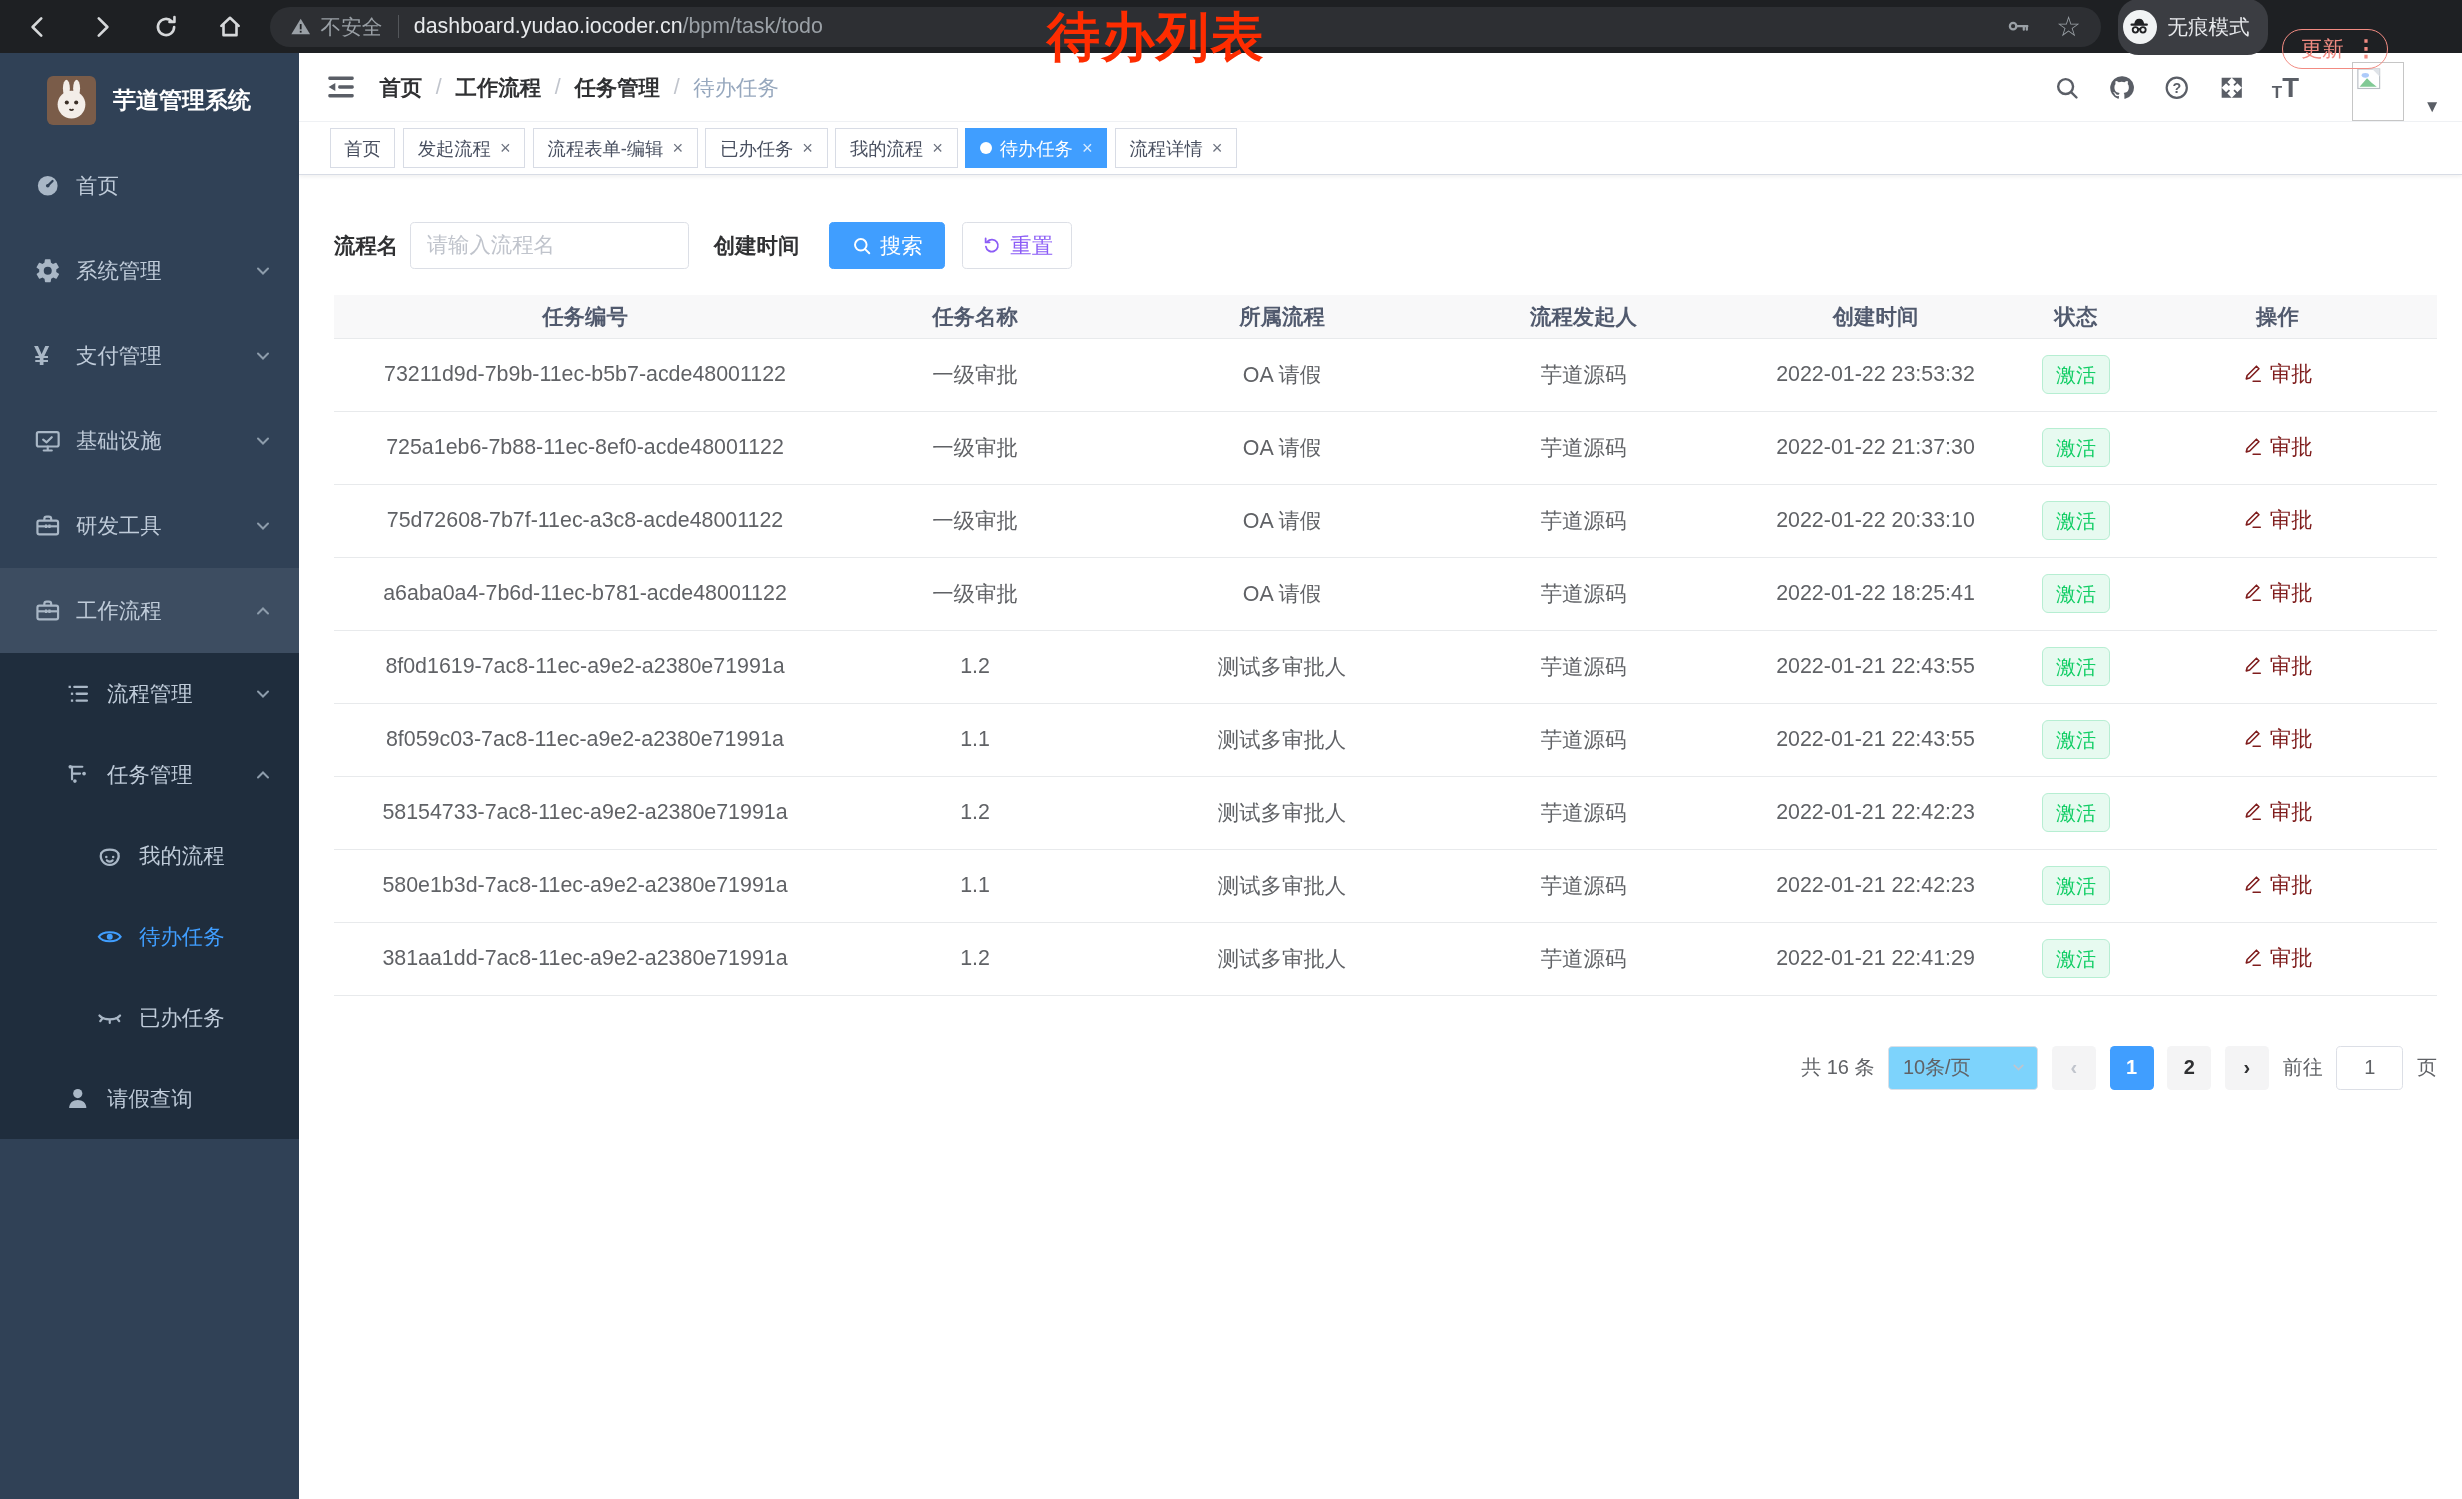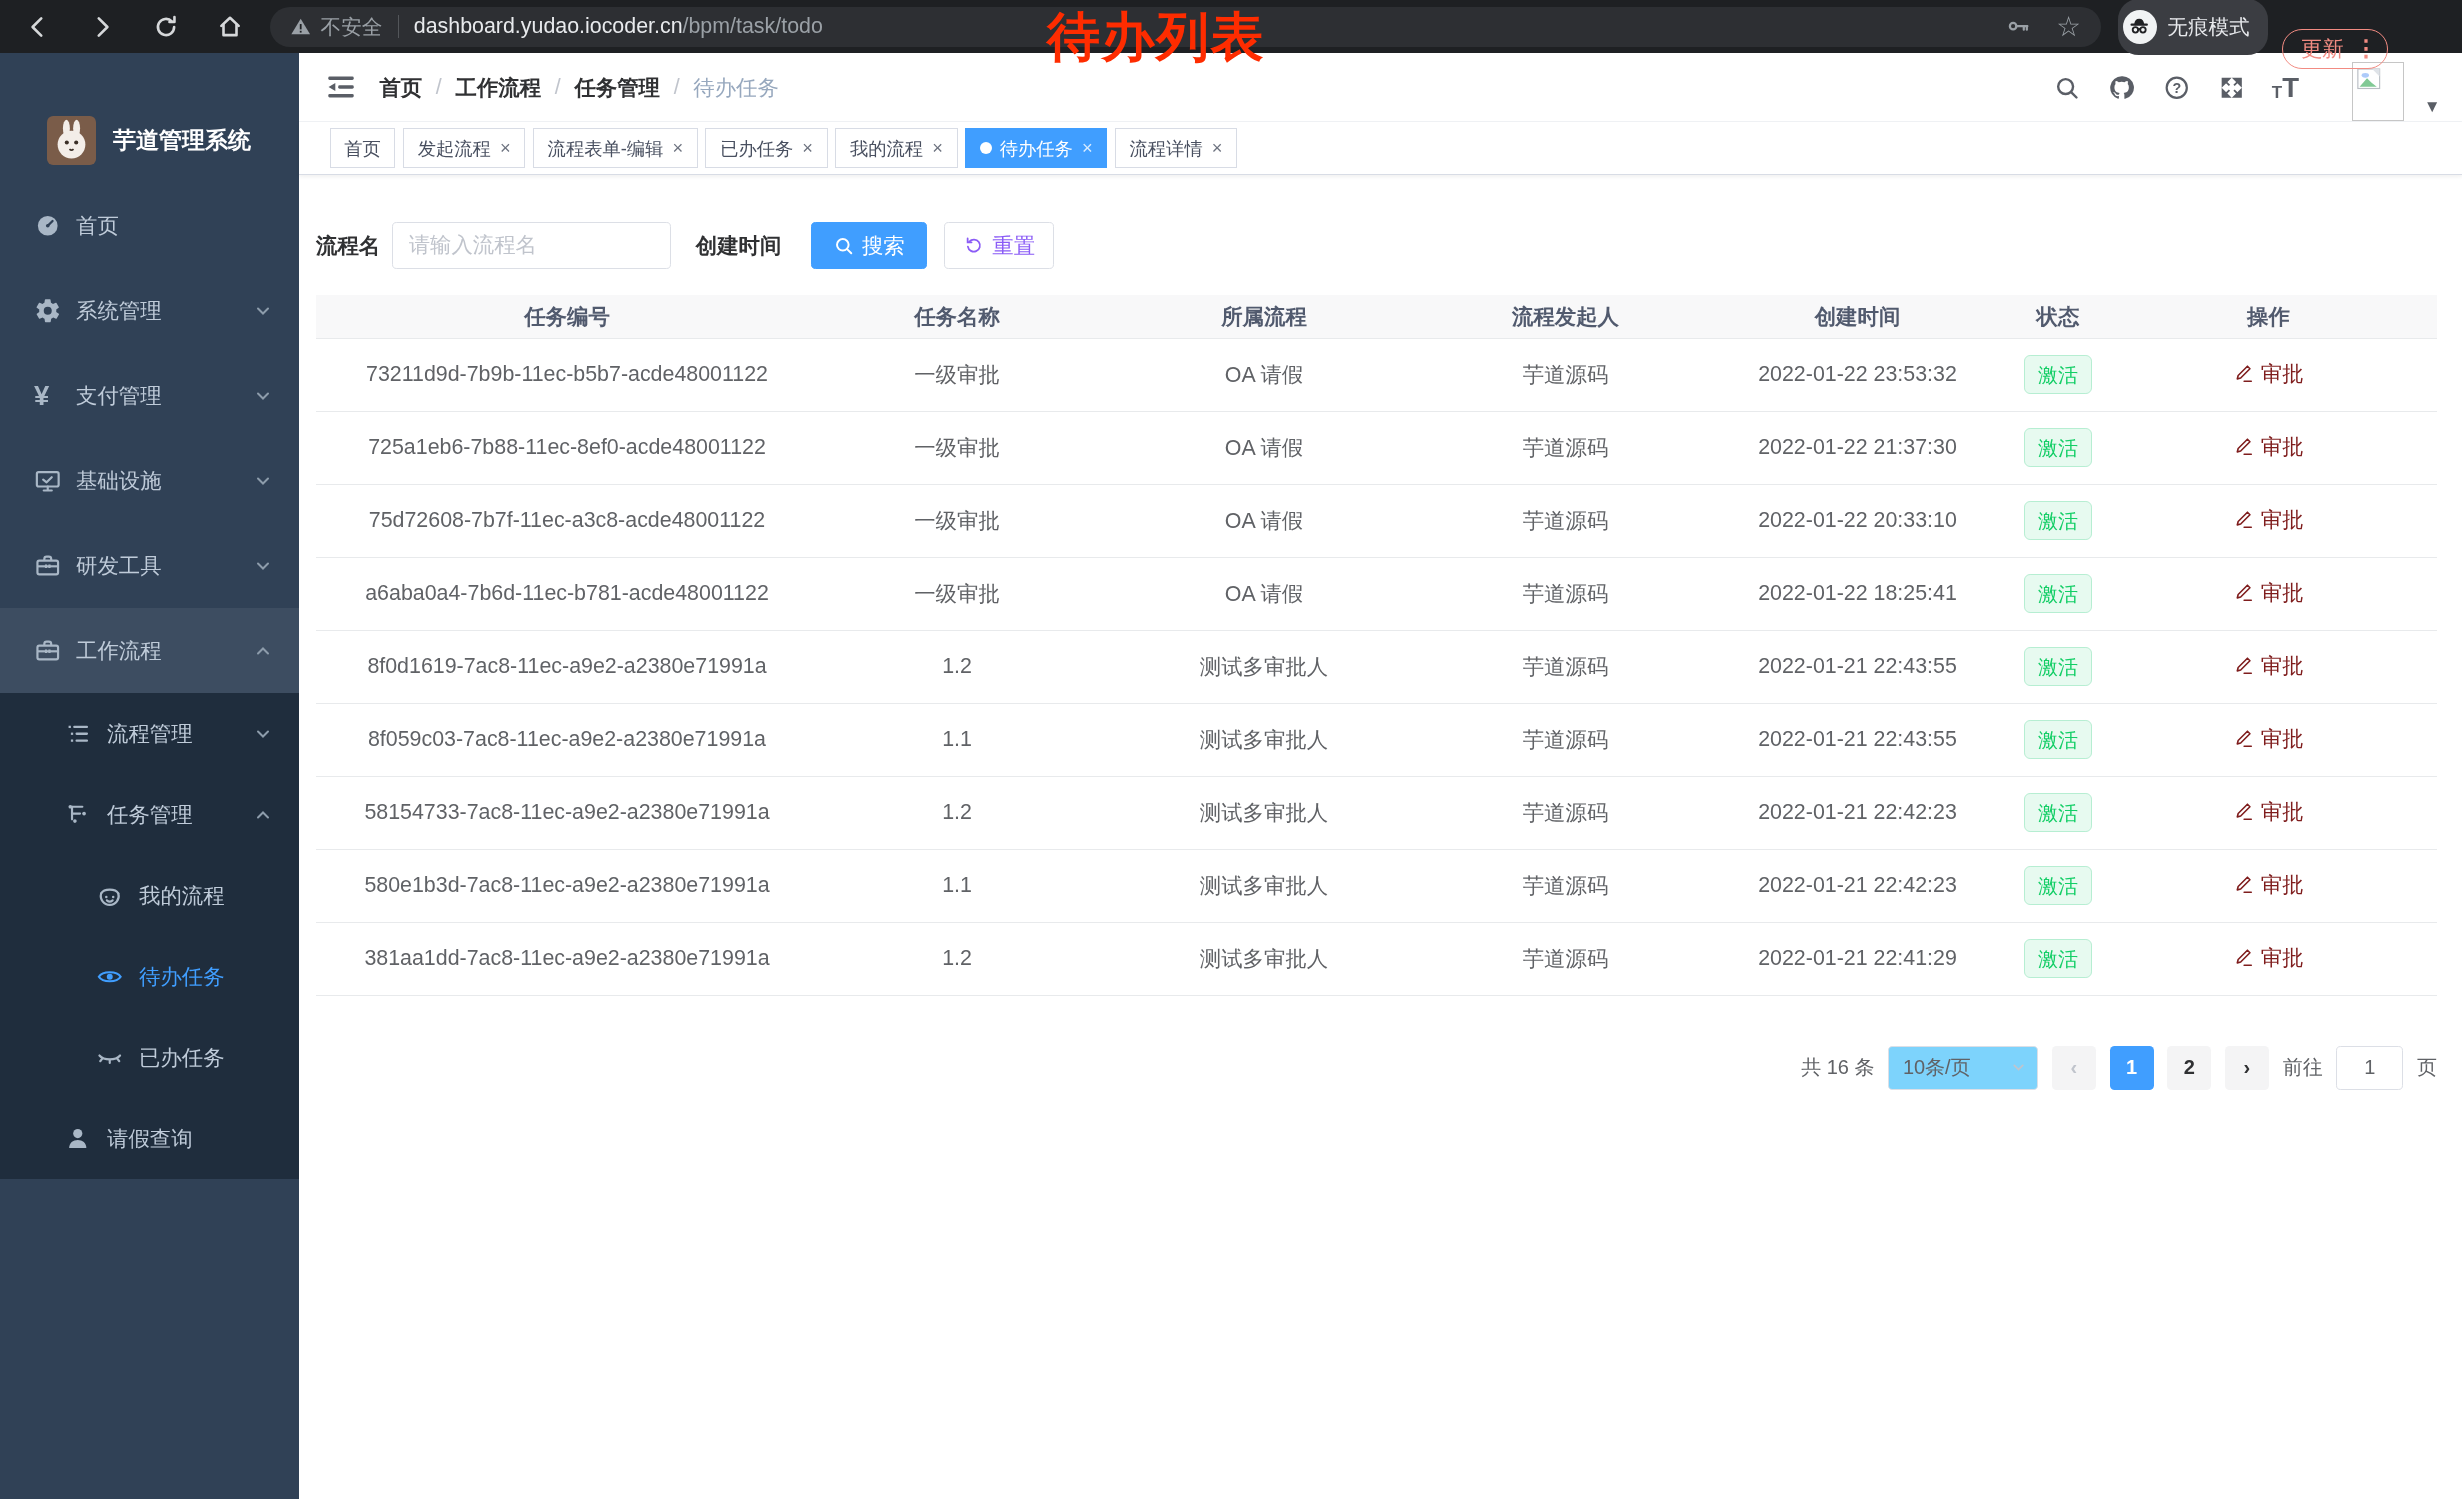--- a/index.html
+++ b/index.html
@@ -31,21 +31,21 @@
 
   
   .annotation { position:absolute; left:1047px; top:1.5px; font-size:53px; font-weight:700; color:#fe2c00; z-index:50; letter-spacing:1.5px; pointer-events:none; }
 
   
   .app { display:flex; height:1446px; }
   .sidebar { width:299px; background:#304156; flex:none; overflow:hidden; }
   .main { flex:1; min-width:0; display:flex; flex-direction:column; background:#fff; }
 
   
-  .logo-row { height:84px; display:flex; align-items:center; padding-left:47px; padding-top:10.7px;margin-top:40px; }
+  .logo-row { height:84px; display:flex; align-items:center; padding-left:47px; padding-top:10.7px; }
   .logo-img { width:49px; height:49px; border-radius:4.6px; overflow:hidden; flex:none; }
   .logo-title { margin-left:17px; font-size:23px; font-weight:700; color:#fff; white-space:nowrap; }
   .menu { margin-top:6.1px; }
   .menu-item { position:relative; display:flex; align-items:center; color:#bfcbd9; font-size:21.4px; cursor:pointer; height:85px; }
   .menu-item .mi-icon { position:absolute; left:34px; width:27.5px; height:27.5px; color:#a9b7c6; display:flex; }
   .menu-item .mi-icon svg { width:27.5px; height:27.5px; }
   .menu-item .mi-label { margin-left:76px; white-space:nowrap; }
   .mi-chevron { position:absolute; right:26px; width:20px; height:20px; color:#8d9cab; }
   .menu-item.highlight { background:#3d4d61; }
   .submenu { background:#1f2d3d; }
@@ -78,21 +78,21 @@
 
   
   .tags { height:53px; background:#fff; display:flex; align-items:center; padding-left:30.5px; gap:7.6px; border-bottom:0.8px solid #d8dce5; box-shadow:0 1.5px 3.8px rgba(0,0,0,.06); position:relative; z-index:2; }
   .tag { height:40px; display:inline-flex; align-items:center; gap:7.6px; padding:0 13.7px; border:0.8px solid #d8dce5; background:#fff; color:#495060; font-size:18.3px; cursor:pointer; white-space:nowrap; }
   .tag .dot { display:none; }
   .tag.active { background:#409eff; border-color:#409eff; color:#fff; }
   .tag.active .dot { display:inline-block; width:12.2px; height:12.2px; border-radius:50%; background:#fff; }
   .tag .tclose { font-size:18.3px; opacity:.8; margin-left:1.5px; }
 
   
-  .content { flex:1; padding:0 25px 0 17px; background:#fff; }
+  .content { flex:1; padding:0 25px 0 35px; background:#fff; }
   .filter-row { margin-top:47px; display:flex; align-items:center; font-size:21.4px; }
   .f-label { font-weight:700; color:#303133; margin-right:12.2px; white-space:nowrap; }
   .text-input { width:279px; height:47px; border:0.8px solid #dcdfe6; border-radius:4.6px; padding:0 15.3px; font-size:21.4px; color:#606266; background:#fff; outline:none; font-family:inherit; }
   .text-input::placeholder { color:#c0c4cc; }
   .sp32 { width:24.4px; flex:none; }
   .date-input { width:363px; height:47px; border:0.8px solid #dcdfe6; border-radius:4.6px; display:flex; align-items:center; padding:0 13.7px; color:#c0c4cc; font-size:21.4px; background:#fff; cursor:text; }
   .cal-icon { width:23px; height:23px; color:#c0c4cc; margin-right:7.6px; flex:none; }
   .cal-icon svg { width:23px; height:23px; }
   .dr-part { flex:1; text-align:center; white-space:nowrap; }
   .dr-sep { color:#606266; padding:0 4.6px; }

